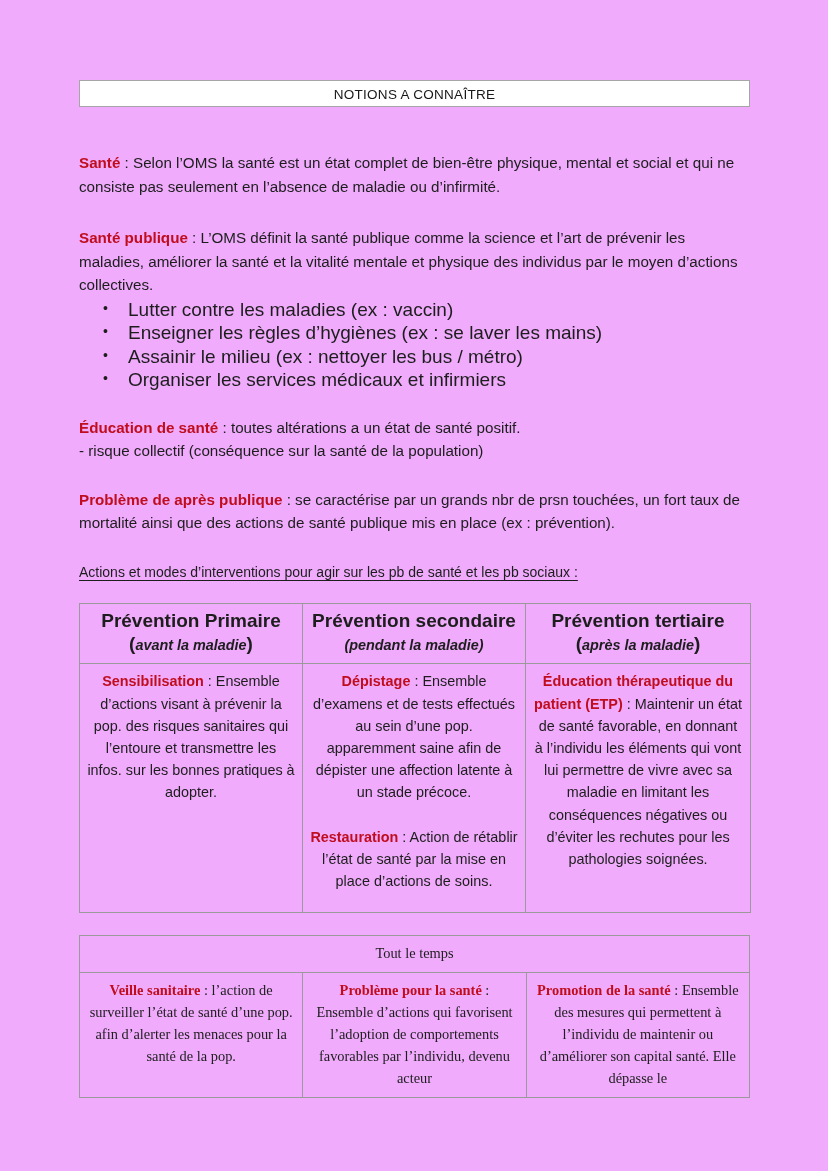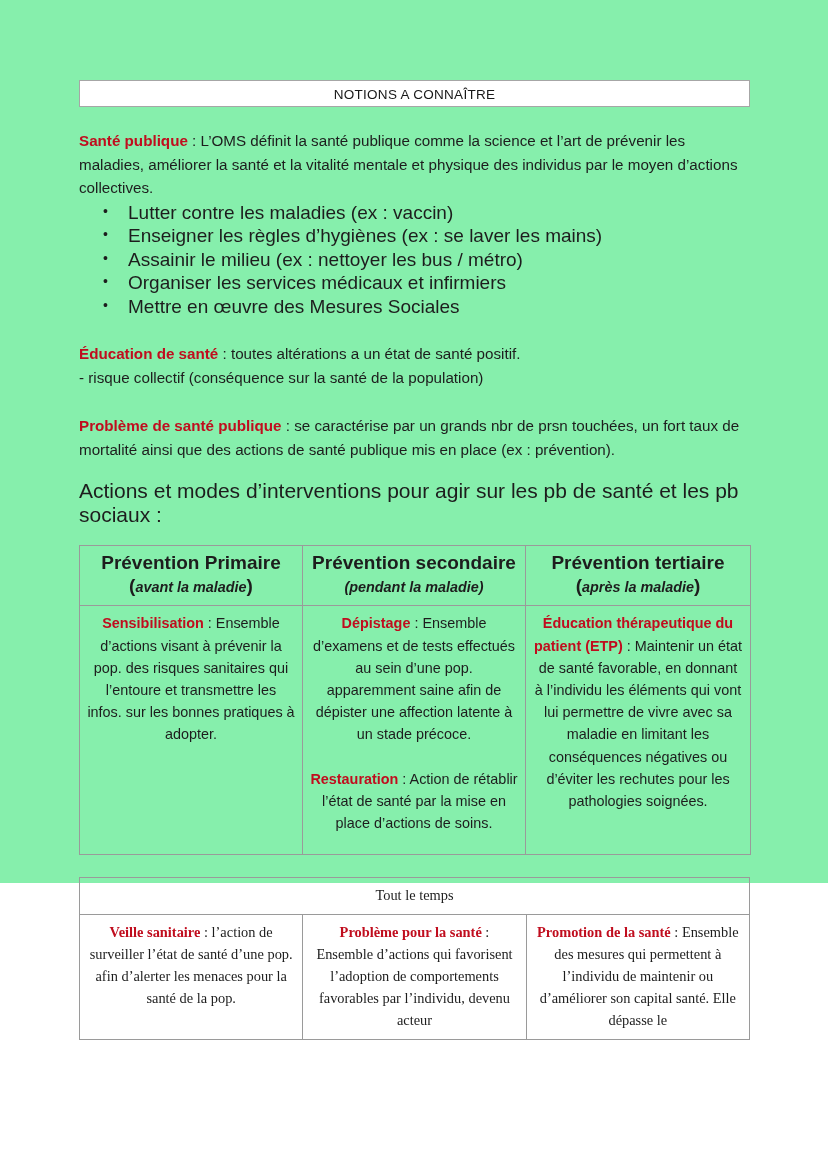--- a/index.html
+++ b/index.html
@@ -12,22 +12,22 @@
     height: 1171px;
     position: relative;
     overflow: hidden;
     font-family: "Liberation Sans", sans-serif;
     color: #1a1a1a;
   }
   .page {
     position: absolute;
     left: 0; top: 0;
     width: 828px;
-    height: 883px;
-    background: #86efac;
+    height: 1171px;
+    background: #f0abfc;
   }
   .content {
     position: absolute;
     left: 79px;
     top: 80px;
     width: 671px;
   }
 
   
   .title-box {
@@ -43,21 +43,21 @@
   }
 
   
   .para {
     font-size: 15.2px;
     line-height: 23.5px;
     text-align: left;
     color: #1d1d1d;
   }
   .para.p-sante      { margin-top: 44px; }
-  .para.p-publique   { margin-top: 22px; }
+  .para.p-publique   { margin-top: 28px; }
   .para.p-probleme   { margin-top: 24px; }
   .para.p-probpub    { margin-top: 25px; }
 
   .kw {
     color: #c00d1e;
     font-weight: bold;
   }
   .kw-plain { color: #1d1d1d; font-weight: normal; }
 
   .bullets {
@@ -81,23 +81,24 @@
     color: #1d1d1d;
   }
 
   .risk-line {
     font-size: 15.2px;
     line-height: 23.5px;
     color: #1d1d1d;
   }
 
   .underlined {
-    margin-top: 18px;
-    font-size: 21px;
-    line-height: 23.5px;
+    margin-top: 26px;
+    font-size: 14px;
+    line-height: 23.5px;
+    text-decoration: underline;
     text-underline-offset: 3px;
     color: #1d1d1d;
   }
 
   
   table.doc-table {
     border-collapse: collapse;
     width: 671px;
     table-layout: fixed;
   }
@@ -142,39 +143,41 @@
 </head>
 <body>
 
 <div class="page">
   <div class="content">
 
     <div class="title-box">
       <span>NOTIONS A CONNAÎTRE</span>
     </div>
 
+    <div class="para p-sante">
+      <span class="kw">Santé</span><span class="kw-plain"> : </span><span>Selon l’OMS la santé est un état complet de bien-être physique, mental et social et qui ne consiste pas seulement en l’absence de maladie ou d’infirmité.</span>
+    </div>
 
     <div class="para p-publique">
       <span class="kw">Santé publique</span><span class="kw-plain"> : </span><span>L’OMS définit la santé publique comme la science et l’art de prévenir les maladies, améliorer la santé et la vitalité mentale et physique des individus par le moyen d’actions collectives.</span>
     </div>
     <ul class="bullets">
       <li>Lutter contre les maladies (ex : vaccin)</li>
       <li>Enseigner les règles d’hygiènes (ex : se laver les mains)</li>
       <li>Assainir le milieu (ex : nettoyer les bus / métro)</li>
       <li>Organiser les services médicaux et infirmiers</li>
-      <li>Mettre en œuvre des Mesures Sociales</li>
     </ul>
 
     <div class="para p-probleme">
       <span class="kw">Éducation de santé</span><span class="kw-plain"> : </span><span>toutes altérations a un état de santé positif.</span>
     </div>
     <div class="risk-line">- risque collectif (conséquence sur la santé de la population)</div>
 
     <div class="para p-probpub">
-      <span class="kw">Problème de santé publique</span><span class="kw-plain"> : </span><span>se caractérise par un grands nbr de prsn touchées, un fort taux de mortalité ainsi que des actions de santé publique mis en place (ex : prévention).</span>
+      <span class="kw">Problème de après publique</span><span class="kw-plain"> : </span><span>se caractérise par un grands nbr de prsn touchées, un fort taux de mortalité ainsi que des actions de santé publique mis en place (ex : prévention).</span>
     </div>
 
     <div class="underlined">Actions et modes d’interventions pour agir sur les pb de santé et les pb sociaux :</div>
 
     <table class="doc-table table-1">
       <tbody>
           <tr>
         <th class="col-a">
           <span class="th-main">Prévention Primaire (</span><span class="th-ital">avant la maladie</span><span class="th-main">)</span>
         </th>

